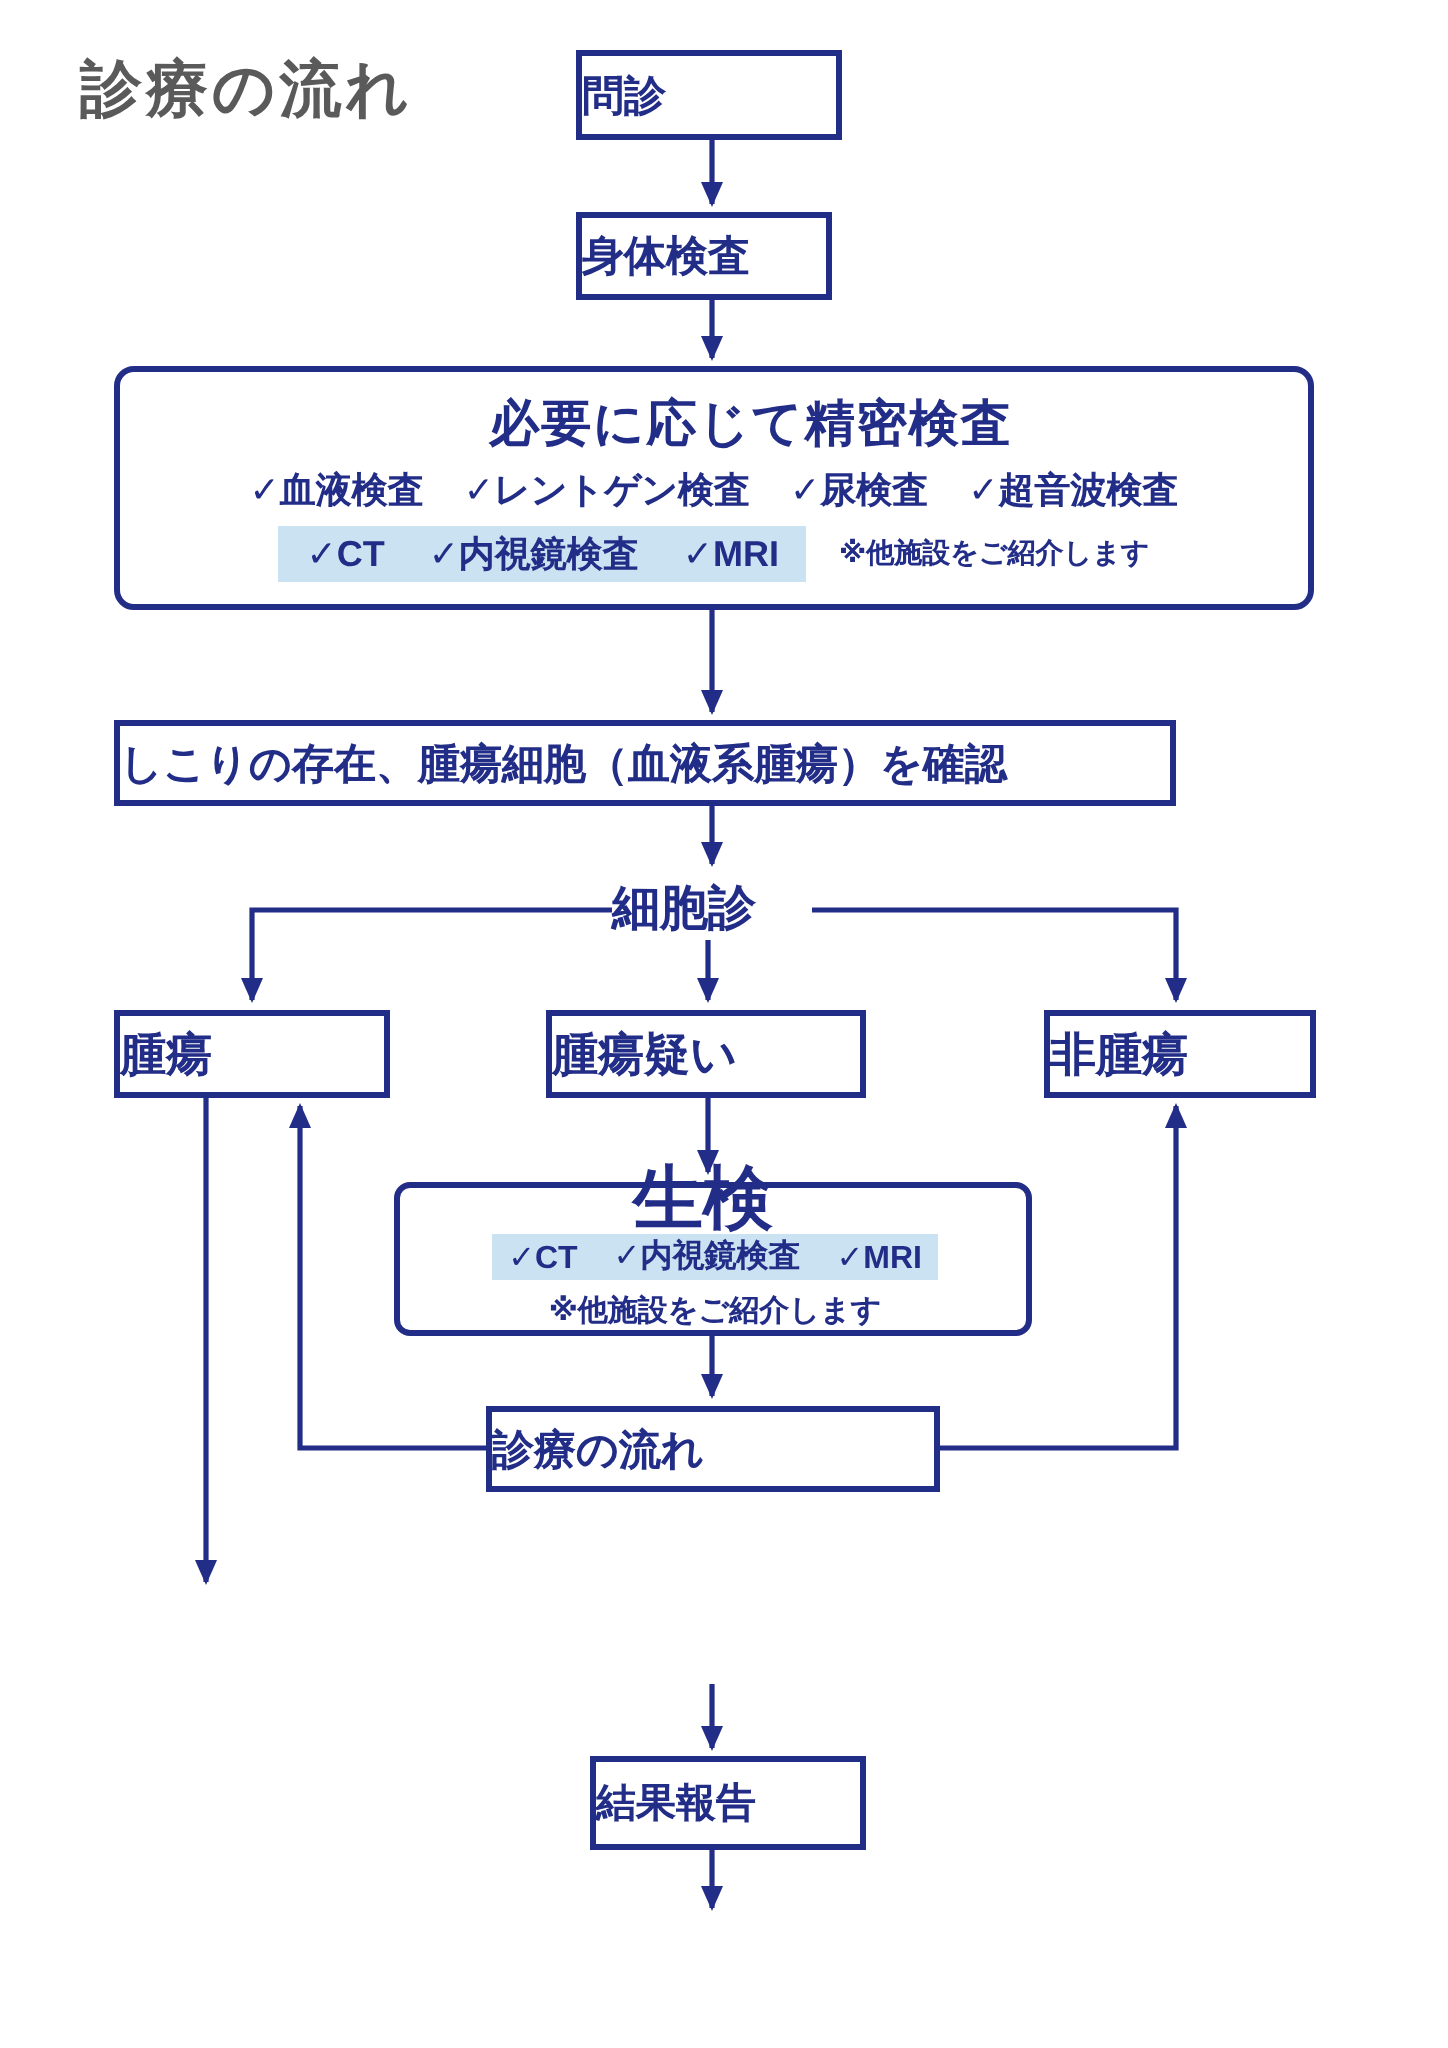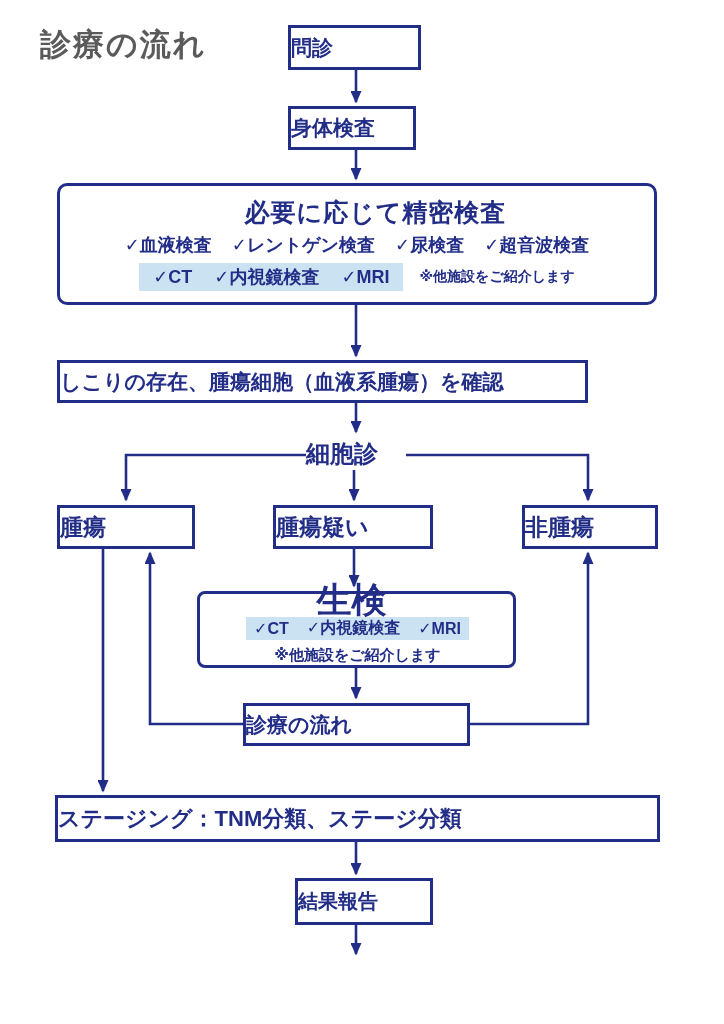--- a/index.html
+++ b/index.html
@@ -156,22 +156,19 @@
         <span>✓MRI</span>
       </span>
       <span class="bx-note">※他施設をご紹介します</span>
     </span>
   </div>
 
   <div class="nbox" id="node-histopathology">
     <span>診療の流れ</span>
   </div>
 
-  <div class="nbox" id="node-staging">
-    <span>ステージング：TNM分類、ステージ分類</span>
-  </div>
 
   <div class="nbox" id="node-report">
     <span>結果報告</span>
   </div>
 
 
 </div>
 
 </body></html>

